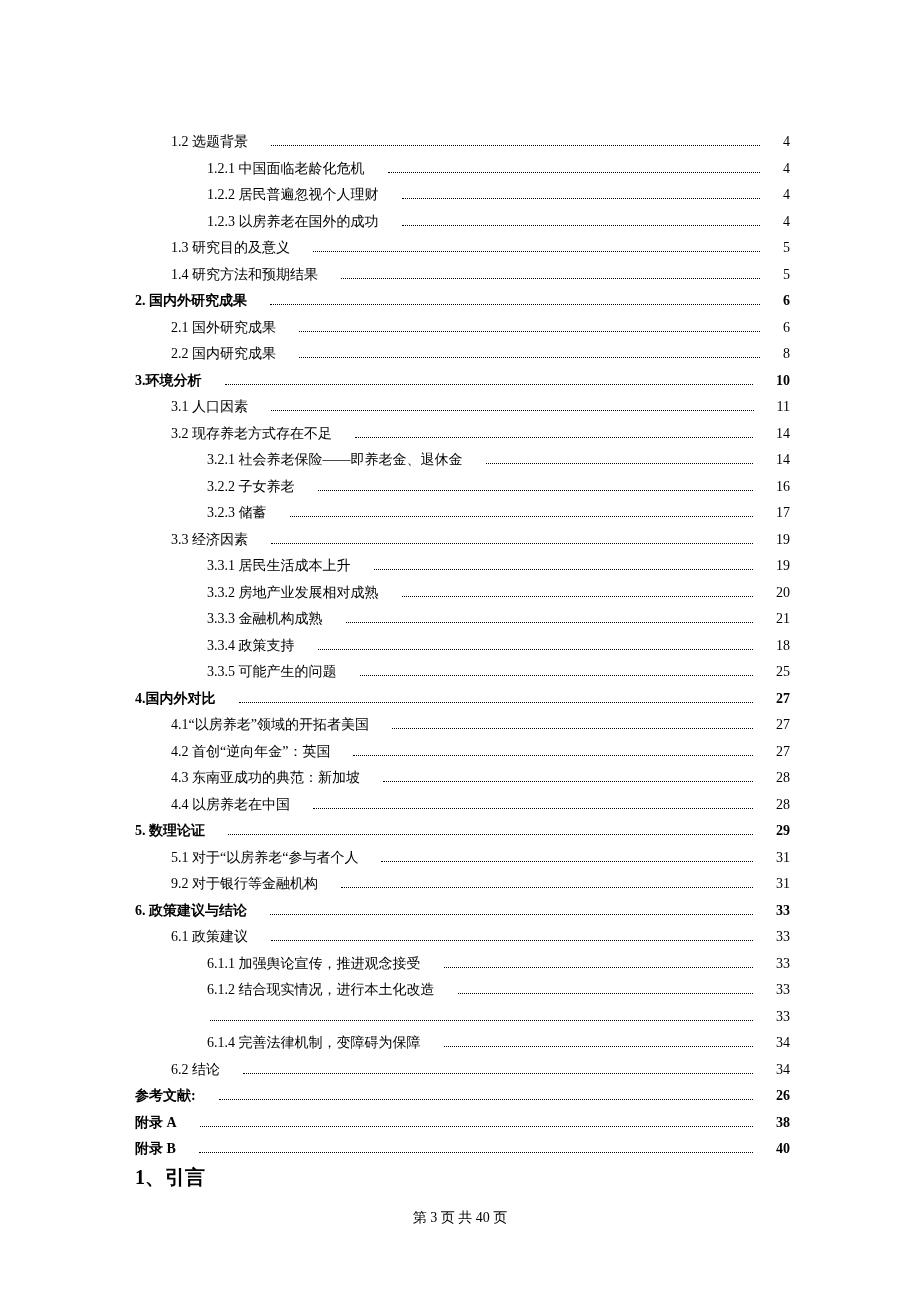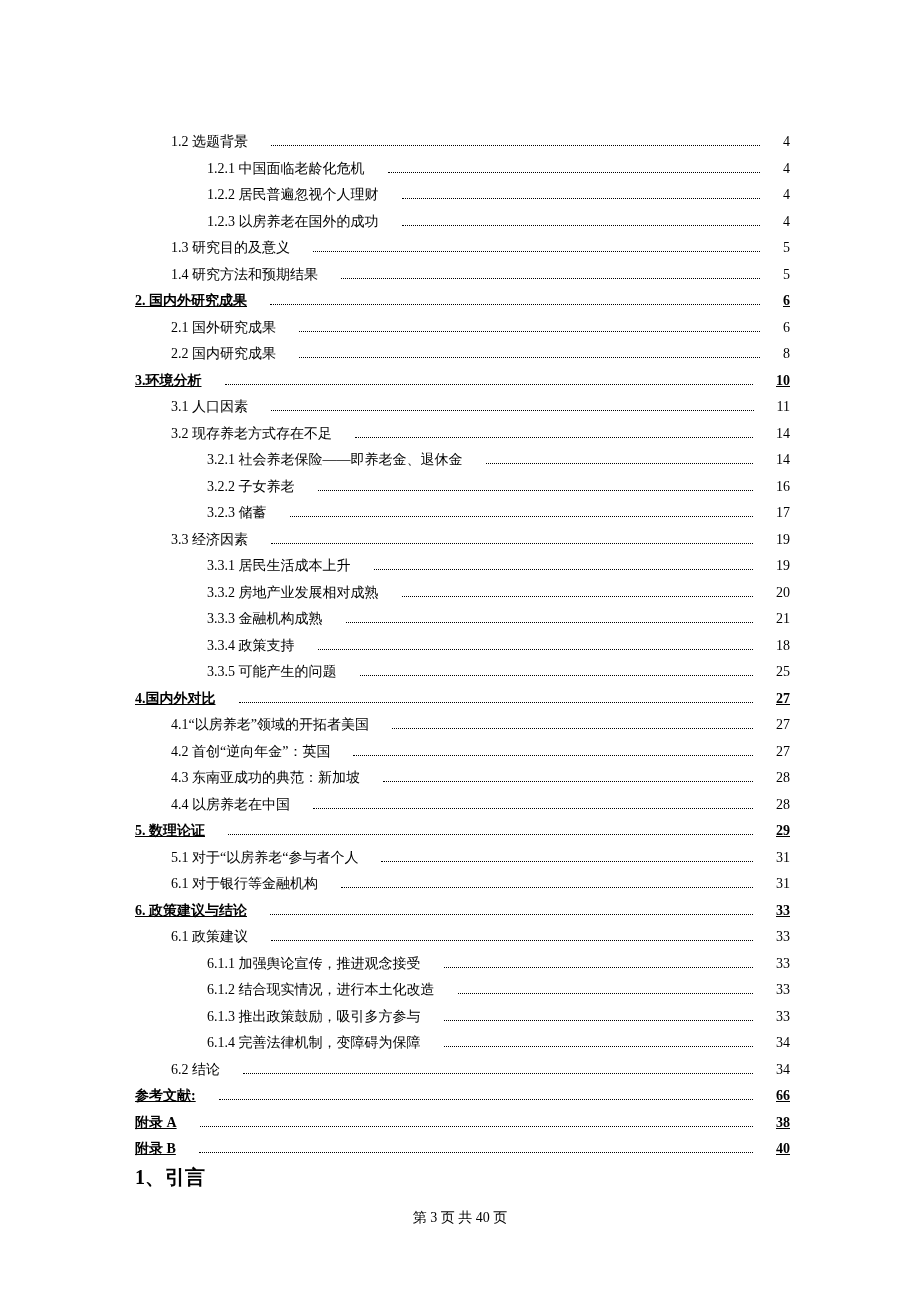--- a/index.html
+++ b/index.html
@@ -33,21 +33,21 @@
   }
   .toc-dots {
     flex: 1 1 auto;
     border-bottom: 1.2px dotted #000;
     margin: 0 3px 3px 3px;
     height: 0.6em;
   }
   .toc-page {
     flex: 0 0 auto;
   }
-  .indent-0 { padding-left: 0; text-decoration: underline; }
+  .indent-0 { padding-left: 0; }
   .indent-1 { padding-left: 36px; }
   .indent-2 { padding-left: 72px; }
   .bold { font-weight: bold; }
   .heading {
     font-family: "SimSun","宋体", serif;
     font-weight: bold;
     font-size: 20px;
   }
   .footer {
     position: absolute;
@@ -198,21 +198,21 @@
         <span class="toc-label">5.  数理论证</span>
         <span class="toc-dots"></span>
         <span class="toc-page">29</span>
       </div>
       <div class="toc-row indent-1">
         <span class="toc-label">5.1 对于“以房养老“参与者个人</span>
         <span class="toc-dots"></span>
         <span class="toc-page">31</span>
       </div>
       <div class="toc-row indent-1">
-        <span class="toc-label">6.1 对于银行等金融机构</span>
+        <span class="toc-label">9.2 对于银行等金融机构</span>
         <span class="toc-dots"></span>
         <span class="toc-page">31</span>
       </div>
       <div class="toc-row indent-0 bold">
         <span class="toc-label">6.  政策建议与结论</span>
         <span class="toc-dots"></span>
         <span class="toc-page">33</span>
       </div>
       <div class="toc-row indent-1">
         <span class="toc-label">6.1 政策建议</span>
@@ -223,38 +223,37 @@
         <span class="toc-label">6.1.1 加强舆论宣传，推进观念接受</span>
         <span class="toc-dots"></span>
         <span class="toc-page">33</span>
       </div>
       <div class="toc-row indent-2">
         <span class="toc-label">6.1.2 结合现实情况，进行本土化改造</span>
         <span class="toc-dots"></span>
         <span class="toc-page">33</span>
       </div>
       <div class="toc-row indent-2">
-        <span class="toc-label">6.1.3 推出政策鼓励，吸引多方参与</span>
         <span class="toc-dots"></span>
         <span class="toc-page">33</span>
       </div>
       <div class="toc-row indent-2">
         <span class="toc-label">6.1.4 完善法律机制，变障碍为保障</span>
         <span class="toc-dots"></span>
         <span class="toc-page">34</span>
       </div>
       <div class="toc-row indent-1">
         <span class="toc-label">6.2 结论</span>
         <span class="toc-dots"></span>
         <span class="toc-page">34</span>
       </div>
       <div class="toc-row indent-0 bold">
         <span class="toc-label">参考文献:</span>
         <span class="toc-dots"></span>
-        <span class="toc-page">66</span>
+        <span class="toc-page">26</span>
       </div>
       <div class="toc-row indent-0 bold">
         <span class="toc-label">附录 A</span>
         <span class="toc-dots"></span>
         <span class="toc-page">38</span>
       </div>
       <div class="toc-row indent-0 bold">
         <span class="toc-label">附录 B</span>
         <span class="toc-dots"></span>
         <span class="toc-page">40</span>

